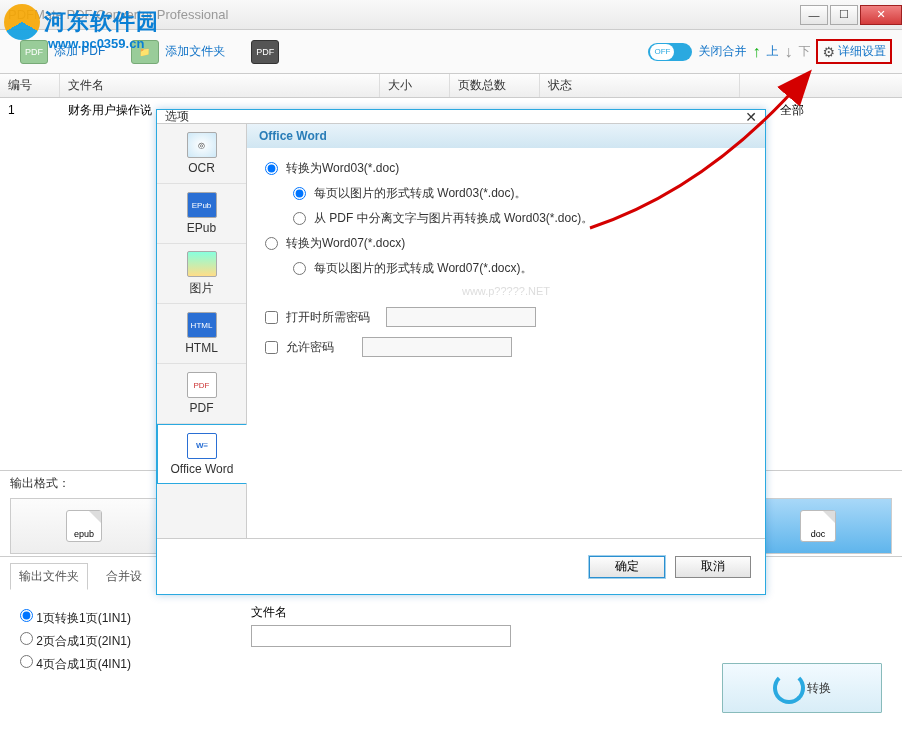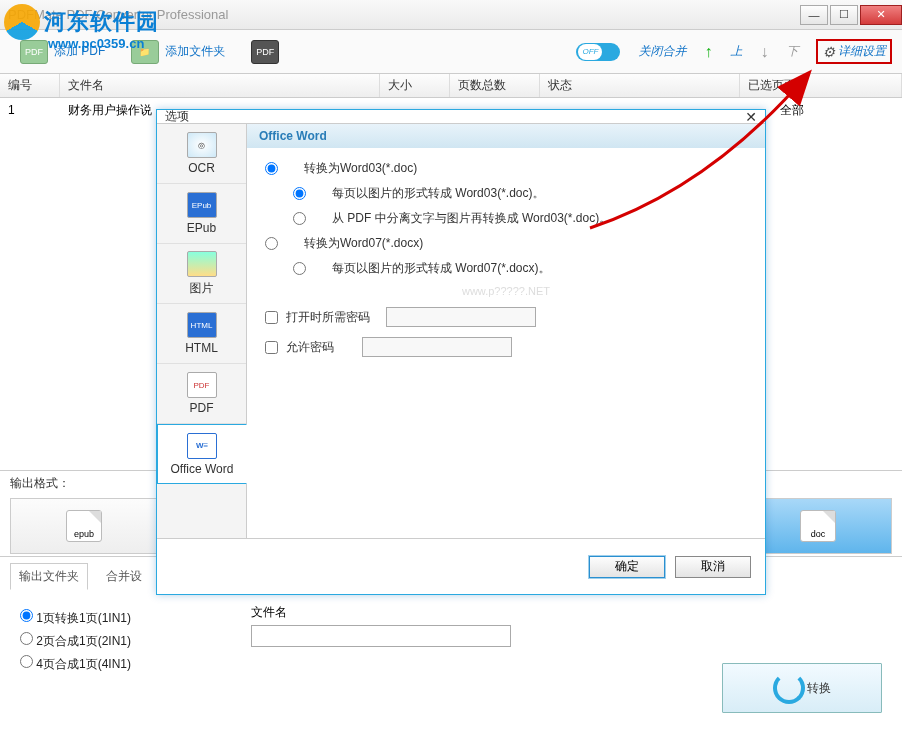--- a/index.html
+++ b/index.html
@@ -16,21 +16,21 @@
 .watermark { position: absolute; top: 4px; left: 4px; font-size: 20px; font-weight: bold; color: #0a7fd4; display: flex; align-items: center; gap: 4px; z-index: 50; pointer-events: none; }
 .watermark .wm-icon { width: 36px; height: 36px; border-radius: 50%; background: conic-gradient(#f7a600 0 120deg,#0a9de0 120deg 240deg,#f7a600 240deg); opacity: .9; }
 .watermark .wm-text { font-size: 22px; letter-spacing: 1px; }
 .watermark .wm-sub { position: absolute; top: 32px; left: 44px; font-size: 13px; color: #0a7fd4; }
 
 
 .toolbar { height: 44px; border-bottom: 1px solid #ccc; display: flex; align-items: center; padding: 0 10px; gap: 6px; background: #fafafa; }
 .tool-btn { display: flex; align-items: center; gap: 6px; padding: 4px 10px; border-radius: 4px; cursor: pointer; color: #1173c7; }
 .tool-btn .ico { width: 28px; height: 24px; background: #9c9; border: 1px solid #7a7; border-radius: 3px; display: flex; align-items: center; justify-content: center; font-size: 9px; color: #fff; }
 .tool-btn.big .ico { background: #555; border-color: #333; }
-.toolbar-right { margin-left: auto; display: flex; align-items: center; gap: 18px; font-style: italic; }
+.toolbar-right { margin-left: auto; display: flex; align-items: center; gap: 6px; }
 .toggle { width: 44px; height: 18px; border-radius: 9px; background: #2aa9e0; position: relative; }
 .toggle::after { content: "OFF"; position: absolute; left: 2px; top: 1px; width: 24px; height: 16px; background: #fff; border-radius: 8px; font-size: 8px; color: #2aa9e0; display: flex; align-items: center; justify-content: center; }
 .link { color: #1173c7; cursor: pointer; }
 .arrow-up { color: #1db41d; font-size: 16px; }
 .arrow-down { color: #999; font-size: 16px; }
 .gear { color: #555; font-size: 14px; }
 .detail-settings { display: flex; align-items: center; gap: 3px; border: 2px solid #c00; padding: 2px 4px; }
 
 
 .col-headers { height: 24px; background: linear-gradient(#fdfdfd,#eee); border-bottom: 1px solid #ccc; display: flex; align-items: center; color: #333; }
@@ -80,21 +80,21 @@
 .side-tab.sel { background: #fff; border: 1px solid #2aa9e0; border-right: 1px solid #fff; margin-right: -1px; }
 .side-tab .sico { width: 30px; height: 26px; border: 1px solid #aaa; background: #fff; border-radius: 2px; font-size: 8px; display: flex; align-items: center; justify-content: center; }
 .side-tab .sico.ocr { background: radial-gradient(#fff,#cde8f7); }
 .side-tab .sico.blue { background: #2a6fd4; color: #fff; }
 .side-tab .sico.img { background: linear-gradient(#8fd,#fd8); }
 .side-tab .sico.word { background: #fff; color: #2a6fd4; border-color: #2a6fd4; font-weight: bold; }
 
 .panel { flex: 1; padding: 0; }
 .panel-title { background: linear-gradient(#e8f3fa,#d0e6f2); color: #2a7db8; font-weight: bold; padding: 5px 12px; margin-bottom: 12px; font-size: 12px; }
 .panel-body { padding: 0 18px; }
-.radio-line { margin: 8px 0; display: flex; align-items: center; gap: 22px; color: #333; }
+.radio-line { margin: 8px 0; display: flex; align-items: center; gap: 4px; color: #333; }
 .radio-line.sub { margin-left: 28px; }
 .radio-line input[type=radio] { margin-right: 4px; }
 .check-line { margin: 10px 0; display: flex; align-items: center; gap: 8px; color: #333; }
 .check-line input[type=text] { width: 150px; height: 20px; border: 1px solid #aaa; background: #f8f8f8; margin-left: 20px; }
 .check-line.first input[type=text] { margin-left: 8px; }
 .wm-center { text-align: center; color: #ddd; font-size: 11px; margin: 6px 0; }
 
 .modal-footer { height: 56px; border-top: 1px solid #ccc; display: flex; align-items: center; justify-content: flex-end; padding: 0 14px; gap: 10px; }
 .dlg-btn { width: 76px; height: 22px; border: 1px solid #888; background: linear-gradient(#fdfdfd,#e4e4e4); cursor: pointer; }
 .dlg-btn.primary { border: 1px solid #2a8fd0; outline: 1px solid #9fd0ec; }
@@ -145,21 +145,20 @@
     </div>
   </div>
 </div>
 
 <div class="col-headers">
   <div class="c1">编号</div>
   <div class="c2">文件名</div>
   <div class="c3">大小</div>
   <div class="c4">页数总数</div>
   <div class="c5">状态</div>
-  <div class="c6">已选页面</div>
 </div>
 
 <div class="file-list">
   <div class="file-row">
     <div class="c1">1</div>
     <div class="c2">财务用户操作说</div>
     <div class="c6b">全部</div>
   </div>
 </div>
 

